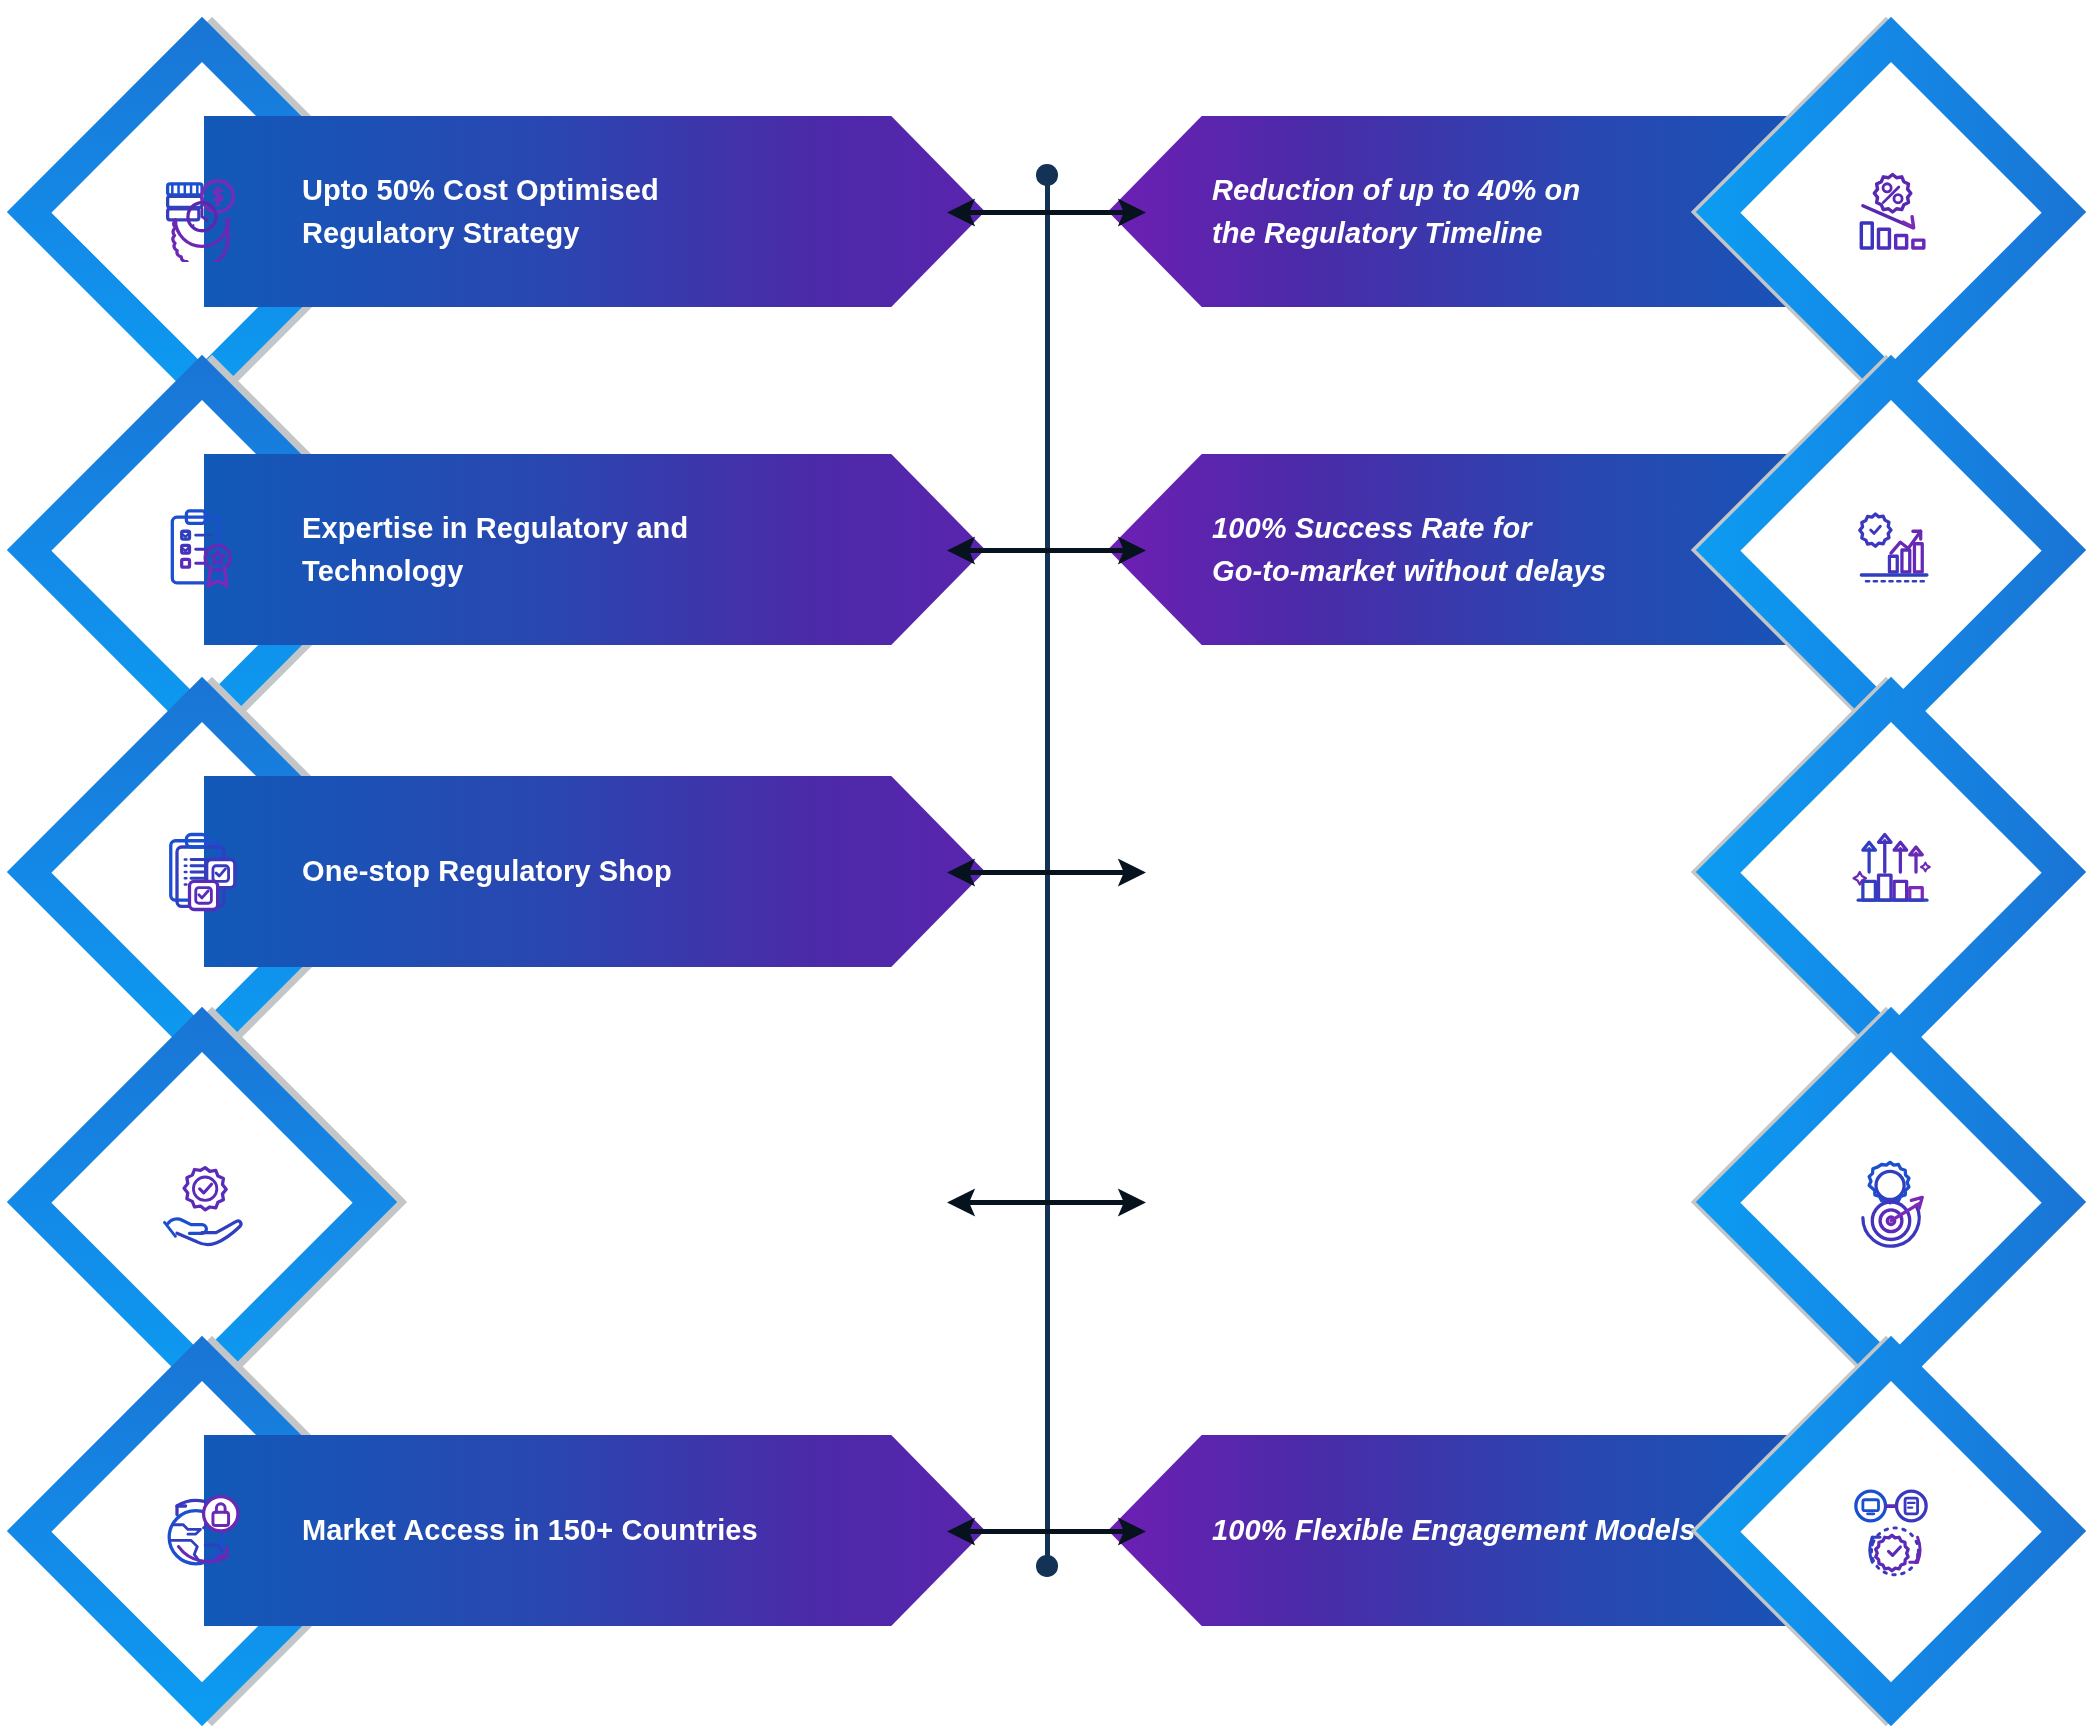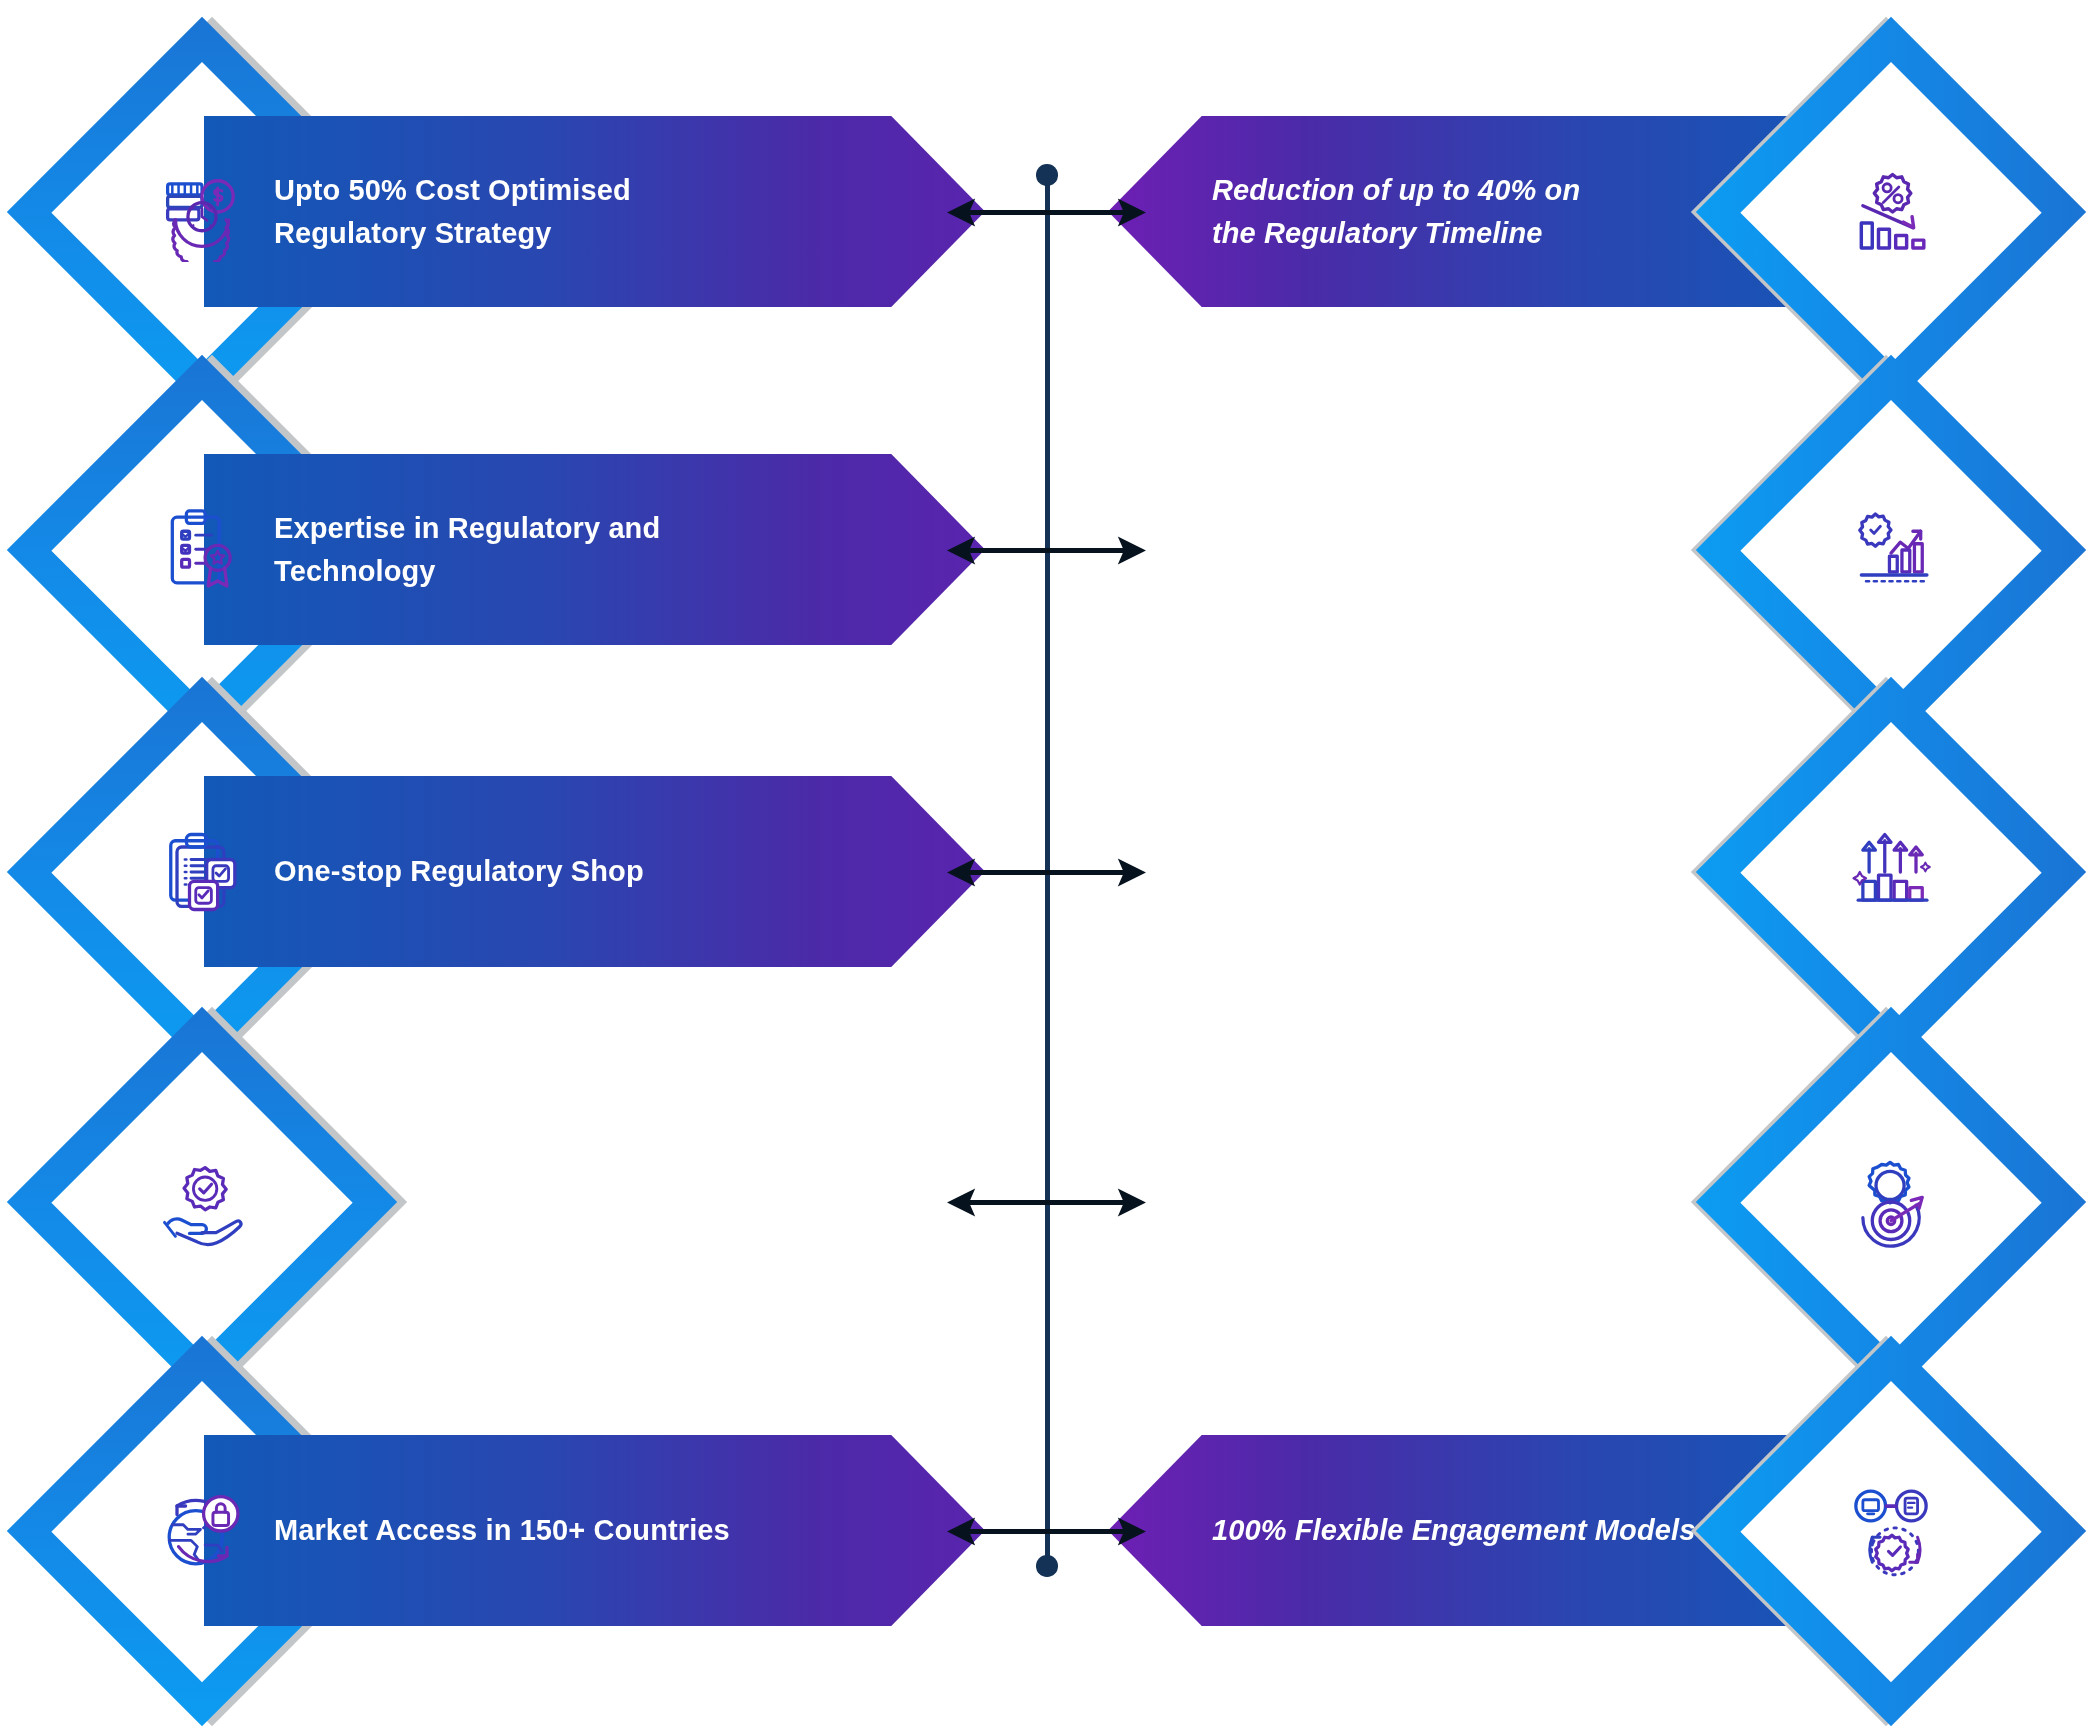--- a/index.html
+++ b/index.html
@@ -63,21 +63,21 @@
     height: 191px;
     display: flex;
     align-items: center;
     color: #ffffff;
   }
   .banner-left {
     left: 204px;
     width: 781px;
     background: linear-gradient(90deg,#1259b8 0%, #2a46b0 45%, #4b2aa8 78%, #5a24ae 100%);
     clip-path: polygon(0 0, 88% 0, 100% 50%, 88% 100%, 0 100%);
-    padding-left: 70px;
+    padding-left: 98px;
   }
   .banner-right {
     left: 1108px;
     width: 781px;
     background: linear-gradient(90deg,#6e1fb4 0%, #4b2aa8 25%, #2a46b0 60%, #1259b8 100%);
     clip-path: polygon(12% 0, 100% 0, 100% 100%, 12% 100%, 0 50%);
     padding-left: 104px;
     font-style: italic;
   }
   .banner-text {
@@ -258,20 +258,24 @@
       <div class="banner-text">Expertise in Regulatory and
 Technology</div>
     </div>
 
     <div class="connector">
       <svg viewBox="0 0 240 42">
         <path d="M0 21 L34 4 L28 18 L212 18 L206 4 L240 21 L206 38 L212 24 L28 24 L34 38 Z" fill="#07121f"></path>
       </svg>
     </div>
 
+    <div class="banner banner-right">
+      <div class="banner-text">100% Success Rate for
+Go-to-market without delays</div>
+    </div>
 
     <div class="diamond-wrap right">
       <div class="dshadow"></div>
       <div class="dframe">
           <div class="dinner"></div>
         </div>
       <div class="icon-holder">
         <svg viewBox="0 0 64 64" fill="none" stroke="#3a38bd" stroke-width="2.1" stroke-linecap="round" stroke-linejoin="round">
           <path d="M22 9l2.2 1.8 2.8-.5 1.1 2.6 2.6 1.3-.5 2.8 1.8 2.2-1.8 2.2.5 2.8-2.6 1.3-1.1 2.6-2.8-.5L22 29.6l-2.2-1.8-2.8.5-1.1-2.6-2.6-1.3.5-2.8-1.8-2.2 1.8-2.2-.5-2.8 2.6-1.3 1.1-2.6 2.8.5z" stroke="#3a38bd"></path>
           <path d="M19 19.2l2.2 2.2 4-4.6" stroke="#3a38bd" stroke-width="1.8"></path>

